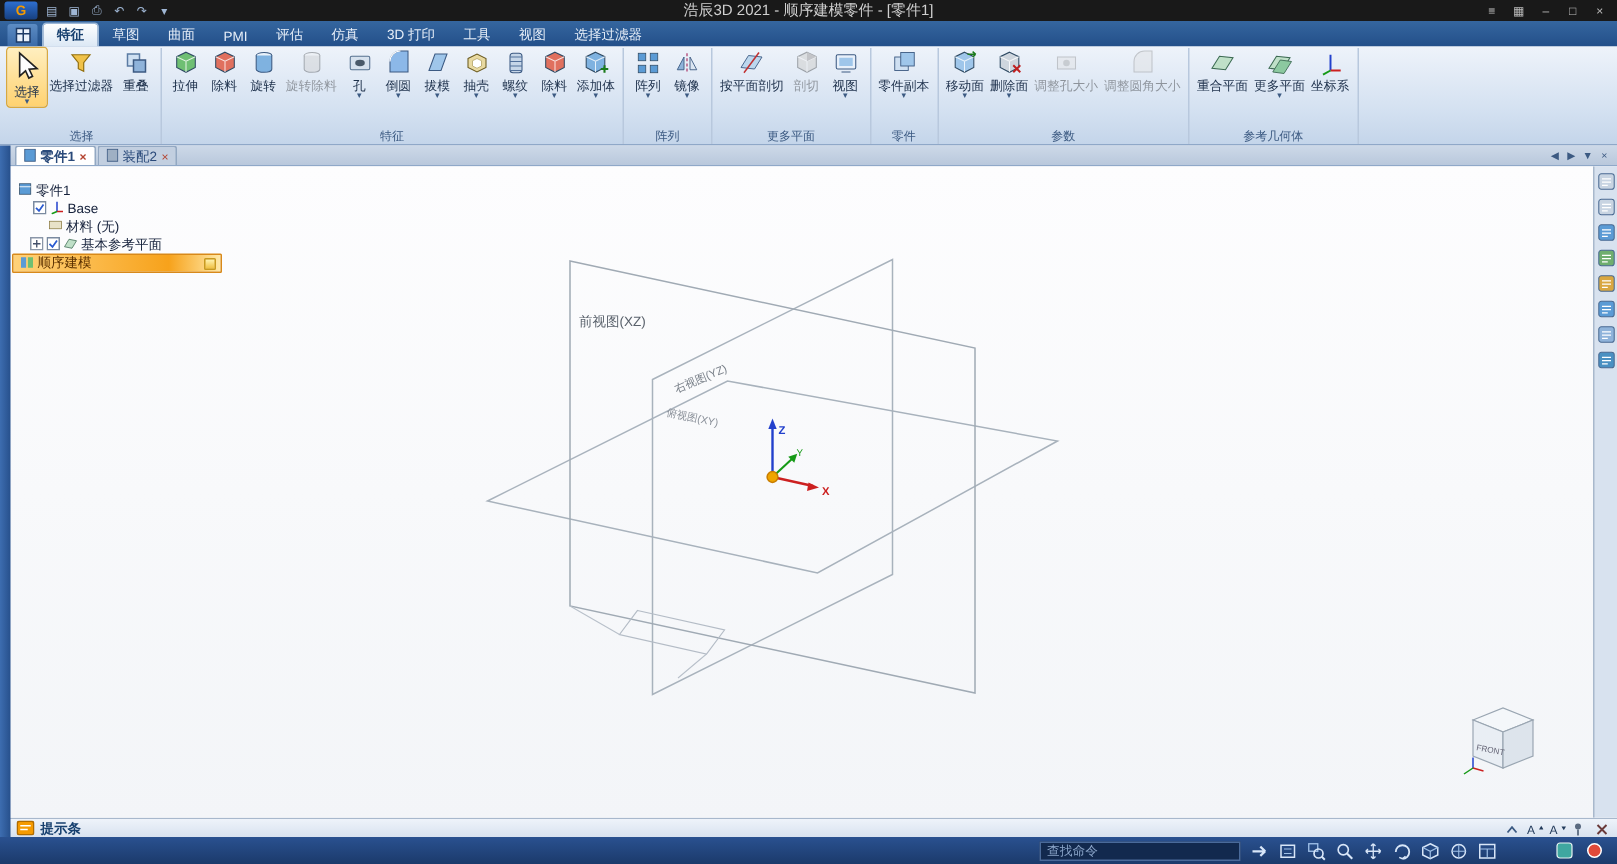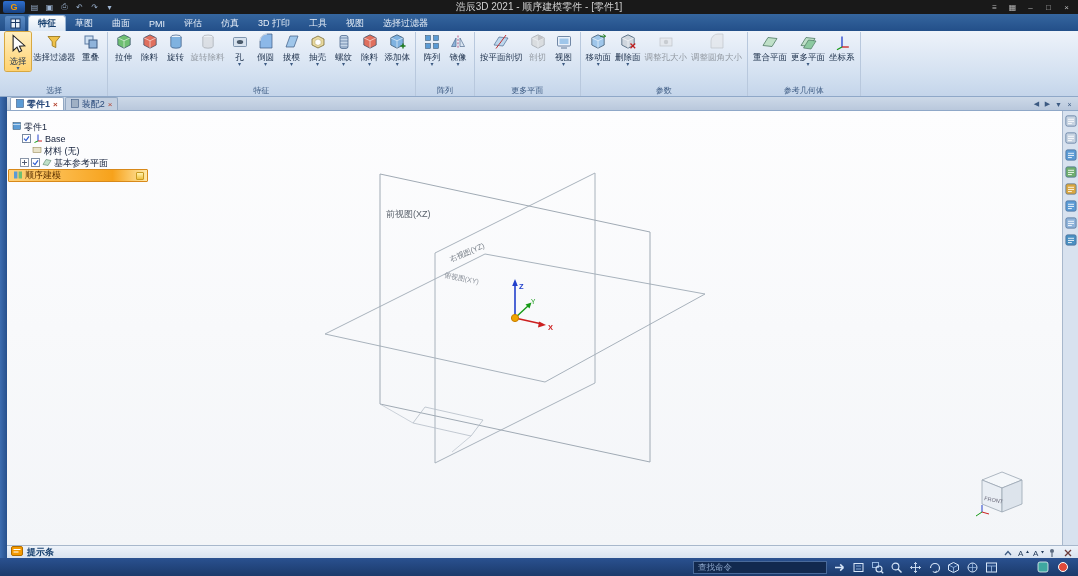--- a/index.html
+++ b/index.html
@@ -45,21 +45,21 @@
 .rsi{width:13px;height:13px;display:flex;align-items:center;justify-content:center}
 .leftedge{position:absolute;left:0;top:97px;bottom:18px;width:7px;background:linear-gradient(90deg,#3d6db0,#27508c);z-index:6}
 
 .tree{position:absolute;top:10px;left:8px;width:180px;font-size:9px;color:#14203a;z-index:3}
 .trow{display:flex;align-items:center;height:12px;gap:2px}
 .trow .ind{flex:0 0 auto}
 .trow.hl{background:linear-gradient(90deg,#ffd27a,#f7a21b 75%,#ffe9a8);border:1px solid #d8891a;border-radius:1px;width:140px;position:relative;height:13px}
 .trow.hl .tl{font-weight:normal;color:#5a3000}
 .handle{position:absolute;right:3px;top:2px;width:8px;height:8px;background:linear-gradient(#fff3b0,#f0c040);border:1px solid #c89a20;border-radius:1px}
 
-.statusbar{height:13px;background:linear-gradient(#eef3fa,#d8e2ef);border-top:1px solid #a8b8cc;display:flex;gap:4px;padding:0 4px 0 11px;font-size:9px;color:#222;flex:0 0 auto}
+.statusbar{height:13px;background:linear-gradient(#eef3fa,#d8e2ef);border-top:1px solid #a8b8cc;display:flex;align-items:center;gap:4px;padding:0 4px 0 11px;font-size:9px;color:#222;flex:0 0 auto}
 .sb-label{color:#17406f;font-weight:bold;white-space:nowrap}
 .sb-msg{white-space:nowrap;overflow:hidden}
 .sb-right{margin-left:auto;display:flex;gap:3px;align-items:center}
 .sb-right .si{width:12px;height:11px;display:flex;align-items:center;justify-content:center}
 
 .bottombar{height:18px;background:linear-gradient(#2a5190,#1b3a6b);display:flex;align-items:center;gap:5px;padding:0 8px;flex:0 0 auto}
 .search{margin-left:auto;width:134px;height:13px;background:#12294e;border:1px solid #4a6a9a;color:#cfe2f8;font-size:8.5px;padding:0 4px;font-family:inherit}
 .search::placeholder{color:#8aa4c8}
 .bi{width:15px;height:14px;display:flex;align-items:center;justify-content:center}
 .bgap{width:26px}
@@ -279,20 +279,33 @@
             <div class="lbl">视图</div>
             <div class="arr">▾</div>
           </div>
         </div>
         <div class="glabel">更多平面</div>
       </div>
       <div class="rgroup">
         <div class="rbtns">
           <div class="rbtn">
             <span><svg width="18" height="18" viewBox="0 0 18 18">
+                <rect x="2.5" y="5" width="9" height="9" fill="#cfe0f2" stroke="#3c5a82" stroke-width="0.6"></rect>
+                <rect x="6.5" y="2" width="9" height="9" fill="#9fc6ea" stroke="#3c5a82" stroke-width="0.6"></rect>
+              </svg></span>
+            <div class="lbl">零件副本</div>
+            <div class="arr">▾</div>
+          </div>
+        </div>
+        <div class="glabel">零件</div>
+      </div>
+      <div class="rgroup">
+        <div class="rbtns">
+          <div class="rbtn">
+            <span><svg width="18" height="18" viewBox="0 0 18 18">
                 <path d="M9 1.8 L15.2 4.8 L15.2 12 L9 15.2 L2.8 12 L2.8 4.8 Z" fill="#9fc6ea" stroke="#2f4a63" stroke-width="0.7"></path>
                 <path d="M2.8 4.8 L9 7.8 L15.2 4.8 M9 7.8 L9 15.2" fill="none" stroke="#fff" stroke-width="0.7" opacity="0.8"></path>
                 <path d="M11 3.2 H16.5 M16.5 3.2 L14.4 1.4 M16.5 3.2 L14.4 5" stroke="#1a7a1a" stroke-width="1" fill="none"></path>
               </svg></span>
             <div class="lbl">移动面</div>
             <div class="arr">▾</div>
           </div>
           <div class="rbtn">
             <span><svg width="18" height="18" viewBox="0 0 18 18">
                 <path d="M9 1.8 L15.2 4.8 L15.2 12 L9 15.2 L2.8 12 L2.8 4.8 Z" fill="#cfd6de" stroke="#2f4a63" stroke-width="0.7"></path>

